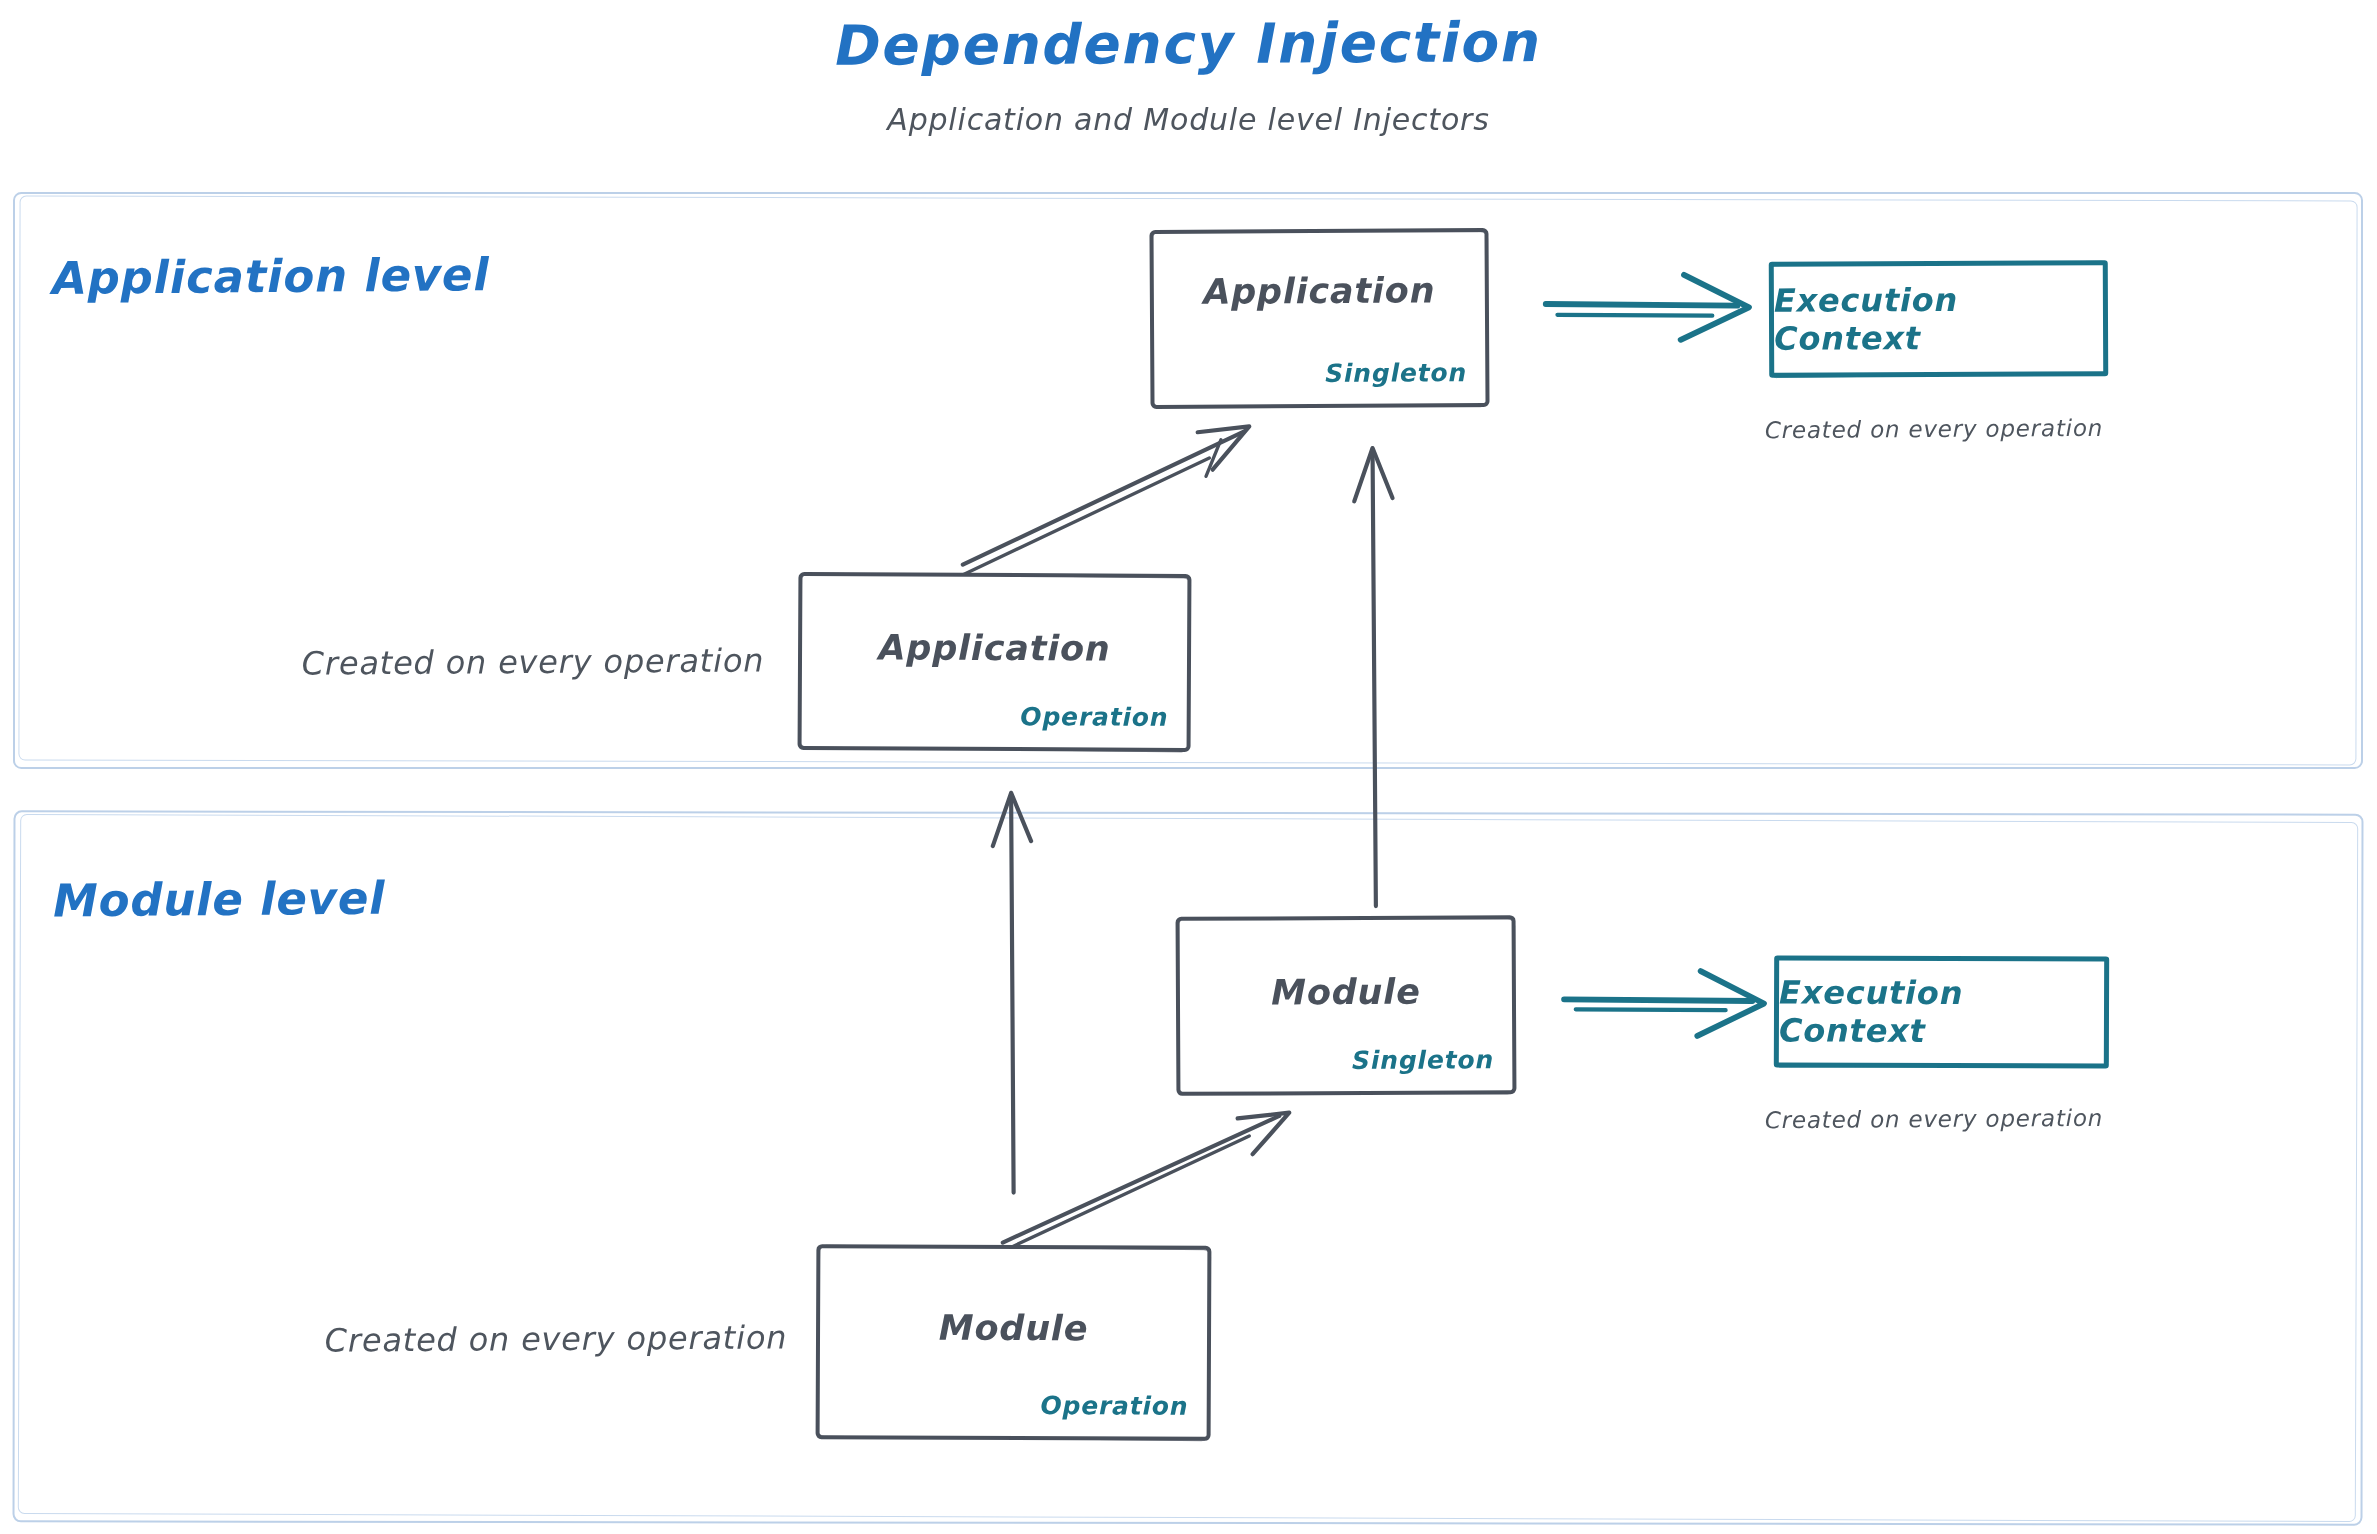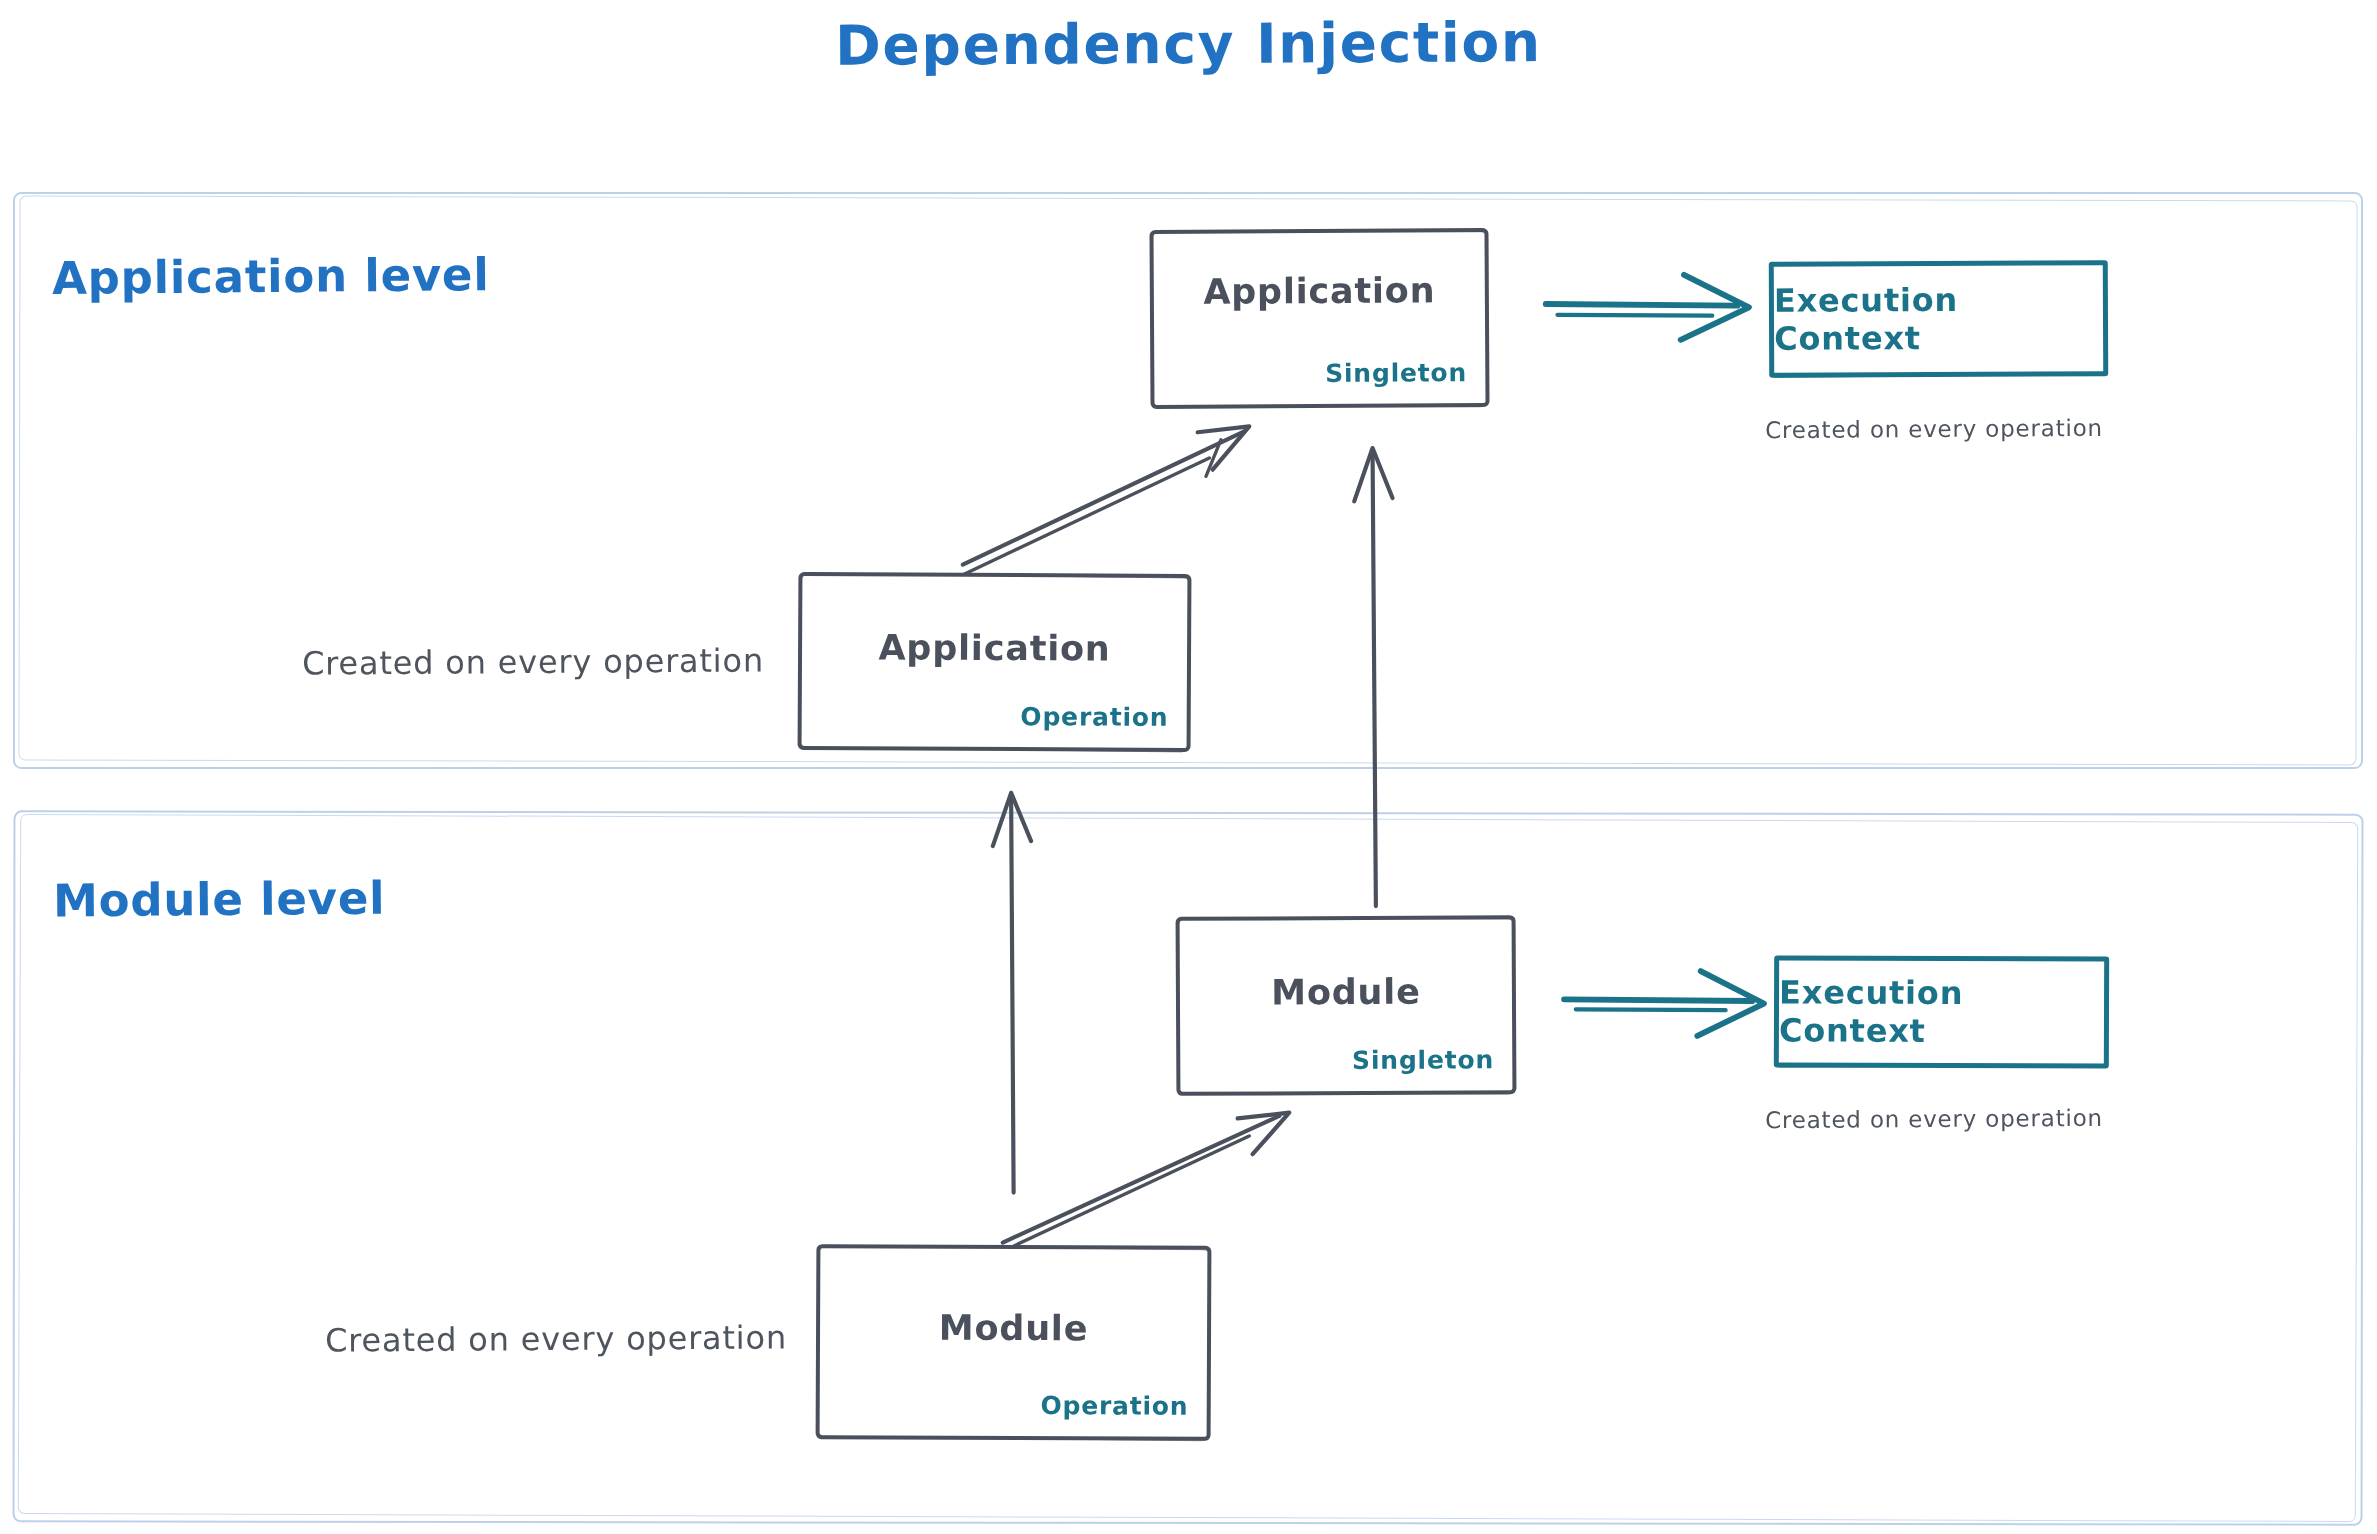--- a/index.html
+++ b/index.html
@@ -1,18 +1,18 @@
 <!DOCTYPE html>
 <html style="font-size:13.3px"><head>
 <meta charset="utf-8">
 <style>
   html,body{margin:0;padding:0;background:#ffffff;}
   body{width:2377px;height:1534px;position:relative;overflow:hidden;
        font-family:"DejaVu Sans",sans-serif;}
-  #canvas{position:absolute;inset:0;width:2377px;height:1534px;}
+  #canvas{position:absolute;inset:0;width:2377px;height:1534px;font-style:italic;}
 
   
   .title{position:absolute;left:0;right:0;top:11.7px;text-align:center;
          font-size:55px;font-weight:700;color:#2272c3;letter-spacing:1.7px;
          transform:rotate(-0.3deg);}
   .subtitle{position:absolute;left:0;right:0;top:102px;text-align:center;
          font-size:30px;font-weight:500;color:#4e555e;letter-spacing:0.8px;}
 
   
   .container{position:absolute;border:2.5px solid #bcd0e8;border-radius:8.3px;background:transparent;}
@@ -62,20 +62,21 @@
   svg#arrows path{fill:none;stroke-linecap:round;stroke-linejoin:round;}
   .dark{stroke:#4a515c;}
   .teal{stroke:#1b7389;}
 </style>
 </head>
 <body>
 
 <div id="canvas">
 
   <div class="title">Dependency Injection</div>
+  <div class="subtitle">Application and Module level Injectors</div>
 
   <div class="container app"></div>
   <div class="container mod"></div>
   <div class="level-label app">Application level</div>
   <div class="level-label mod">Module level</div>
 
   <svg id="arrows" width="2377" height="1534" viewBox="0 0 2854 1842">
 
     <g>
       <path class="dark" stroke-width="5" d="M1156,678 L1494,518"></path>

